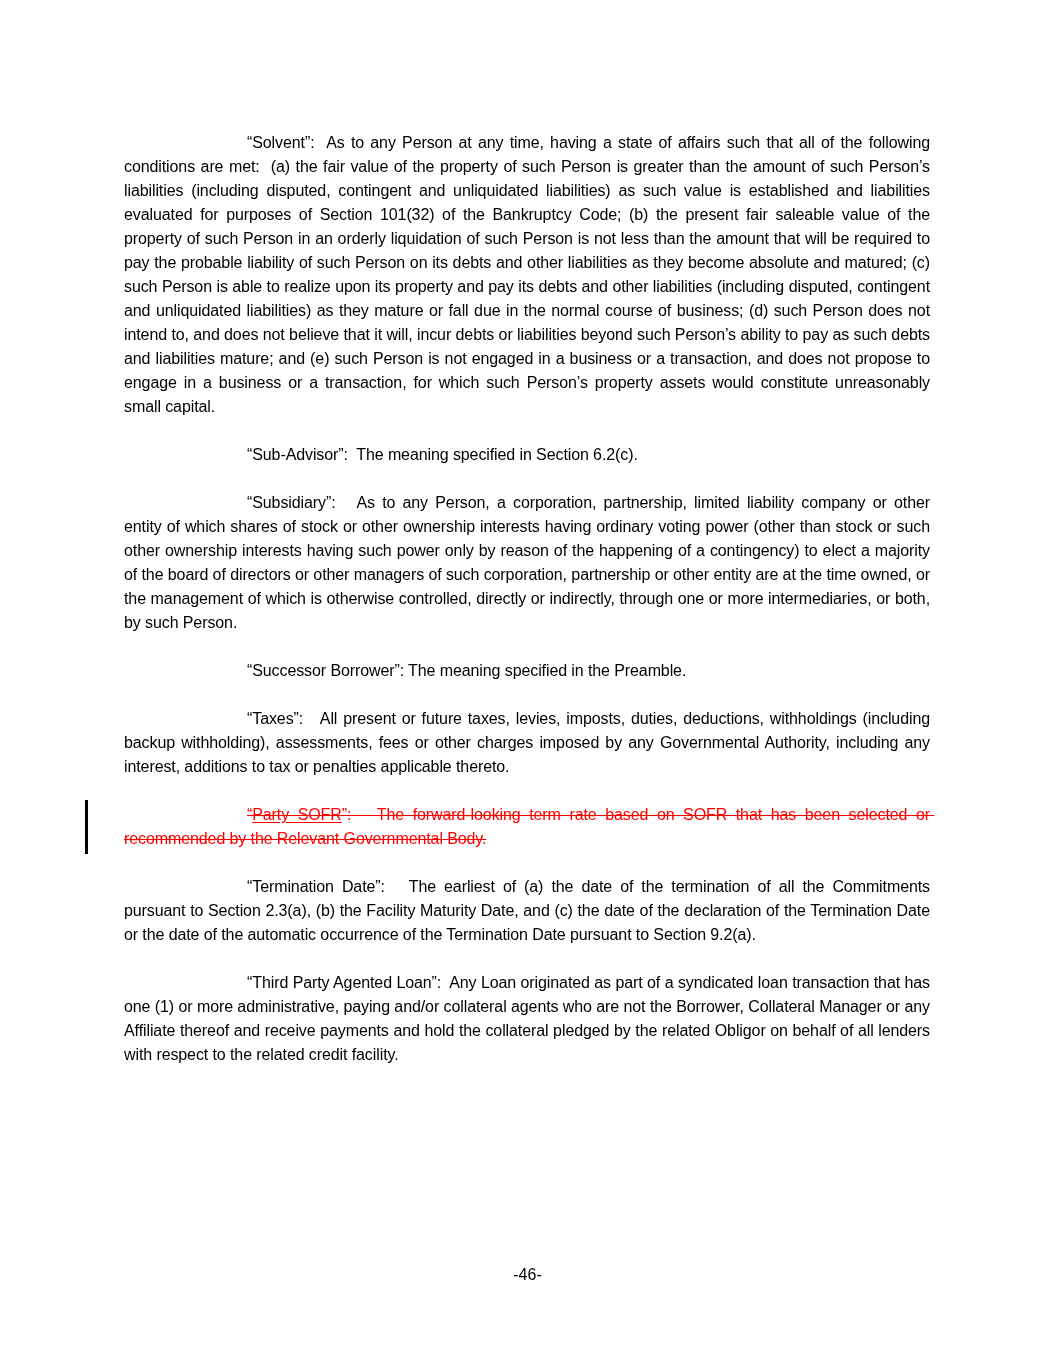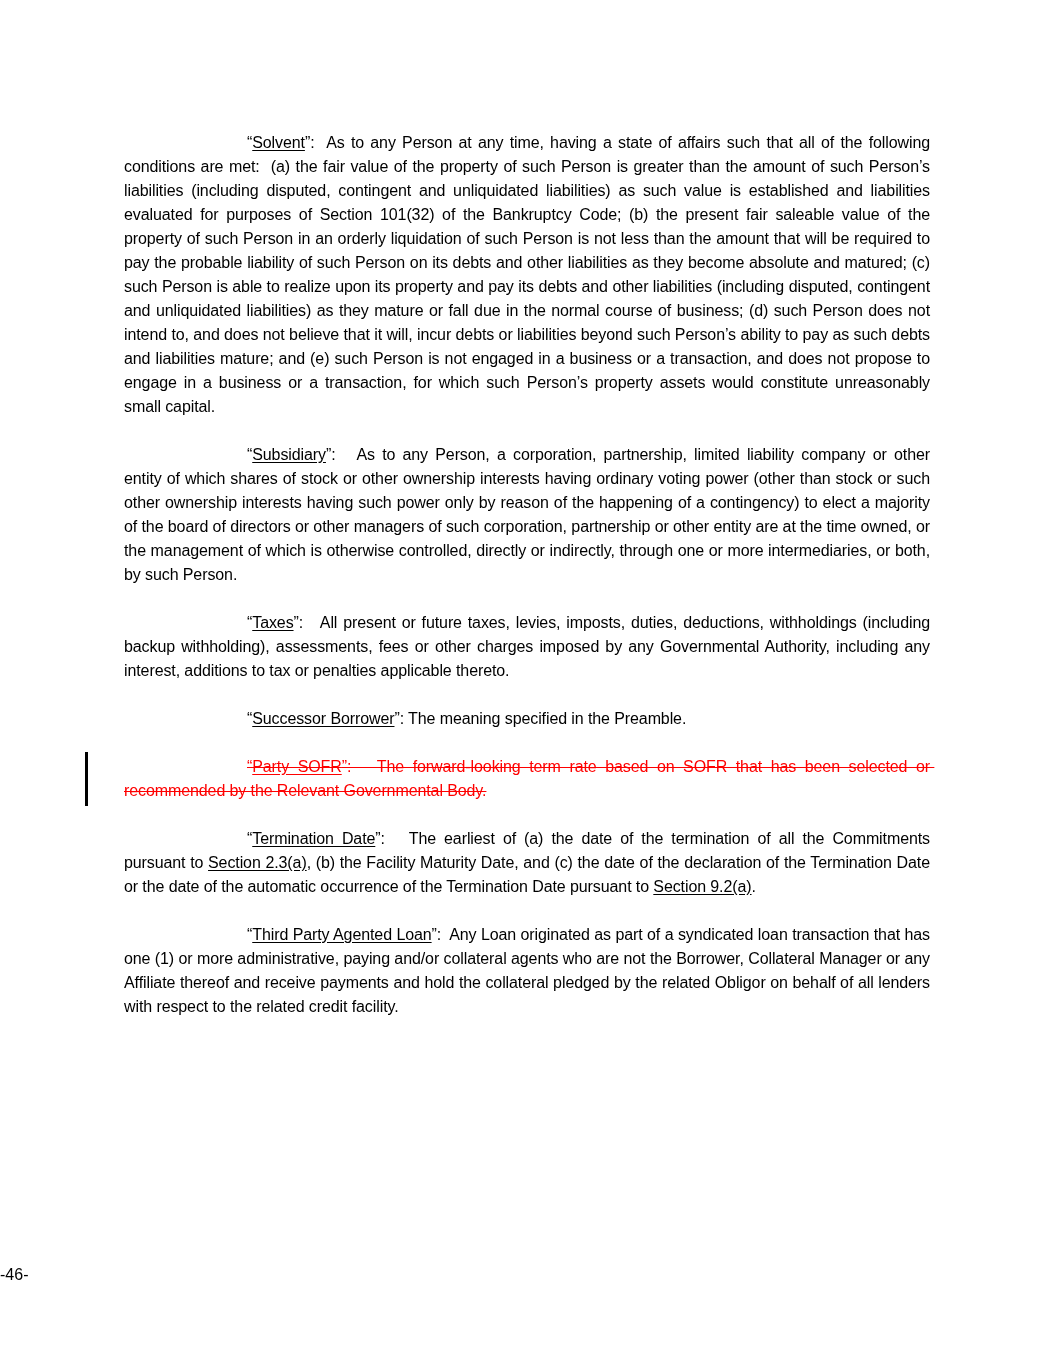--- a/index.html
+++ b/index.html
@@ -22,47 +22,49 @@
     line-height: 24px;
     letter-spacing: -0.1px;
     text-align: justify;
   }
   .doc-body p {
     margin: 0 0 24px 0;
     text-indent: 123px;
     white-space: pre-wrap;
     position: relative;
   }
-  .u { text-decoration: underline; text-underline-offset: 2px; }
+  .u { text-underline-offset: 2px; }
   .deleted {
     color: var(--deleted-color, #fe0000);
     text-decoration: line-through;
   }
   .deleted .u { text-decoration: underline line-through; text-underline-offset: 2px; }
   .change-bar {
     position: absolute;
     left: -39px; top: -3px;
     width: 3px;
     height: calc(100% + 6px);
     background: var(--bar-color, #000000);
   }
   .page-number {
     position: absolute;
     left: 0; right: 0; top: 1263px;
+    text-align: center;
     font-size: 16px;
     line-height: 24px;
   }
 </style>
 </head>
 <body style="color: rgb(0, 0, 0);">
 
 <div class="page">
   <div class="doc-body">
       <p><span>“</span><span class="u">Solvent</span><span>”:  As to any Person at any time, having a state of affairs such that all of the following conditions are met:  (a) the fair value of the property of such Person is greater than the amount of such Person’s liabilities (including disputed, contingent and unliquidated liabilities) as such value is established and liabilities evaluated for purposes of Section 101(32) of the Bankruptcy Code; (b) the present fair saleable value of the property of such Person in an orderly liquidation of such Person is not less than the amount that will be required to pay the probable liability of such Person on its debts and other liabilities as they become absolute and matured; (c) such Person is able to realize upon its property and pay its debts and other liabilities (including disputed, contingent and unliquidated liabilities) as they mature or fall due in the normal course of business; (d) such Person does not intend to, and does not believe that it will, incur debts or liabilities beyond such Person’s ability to pay as such debts and liabilities mature; and (e) such Person is not engaged in a business or a transaction, and does not propose to engage in a business or a transaction, for which such Person’s property assets would constitute unreasonably small capital.</span></p>
+      <p><span>“</span><span class="u">Sub-Advisor</span><span>”:  The meaning specified in </span><span class="u">Section 6.2(c)</span><span>.</span></p>
       <p><span>“</span><span class="u">Subsidiary</span><span>”:   As to any Person, a corporation, partnership, limited liability company or other entity of which shares of stock or other ownership interests having ordinary voting power (other than stock or such other ownership interests having such power only by reason of the happening of a contingency) to elect a majority of the board of directors or other managers of such corporation, partnership or other entity are at the time owned, or the management of which is otherwise controlled, directly or indirectly, through one or more intermediaries, or both, by such Person.</span></p>
+      <p><span>“</span><span class="u">Successor Borrower</span><span>”: The meaning specified in the Preamble.</span></p>
       <p><span>“</span><span class="u">Taxes</span><span>”:   All present or future taxes, levies, imposts, duties, deductions, withholdings (including backup withholding), assessments, fees or other charges imposed by any Governmental Authority, including any interest, additions to tax or penalties applicable thereto.</span></p>
-      <p><span>“</span><span class="u">Successor Borrower</span><span>”: The meaning specified in the Preamble.</span></p>
       <p class="deleted"><span class="change-bar"></span><span>“</span><span class="u">Party SOFR</span><span>”:   The forward-looking term rate based on SOFR that has been selected or recommended by the Relevant Governmental Body.</span></p>
       <p><span>“</span><span class="u">Termination Date</span><span>”:   The earliest of (a) the date of the termination of all the Commitments pursuant to </span><span class="u">Section 2.3(a)</span><span>, (b) the Facility Maturity Date, and (c) the date of the declaration of the Termination Date or the date of the automatic occurrence of the Termination Date pursuant to </span><span class="u">Section 9.2(a)</span><span>.</span></p>
       <p><span>“</span><span class="u">Third Party Agented Loan</span><span>”:  Any Loan originated as part of a syndicated loan transaction that has one (1) or more administrative, paying and/or collateral agents who are not the Borrower, Collateral Manager or any Affiliate thereof and receive payments and hold the collateral pledged by the related Obligor on behalf of all lenders with respect to the related credit facility.</span></p>
     </div>
   <div class="page-number">-46-</div>
 </div>
 
 </body></html>

